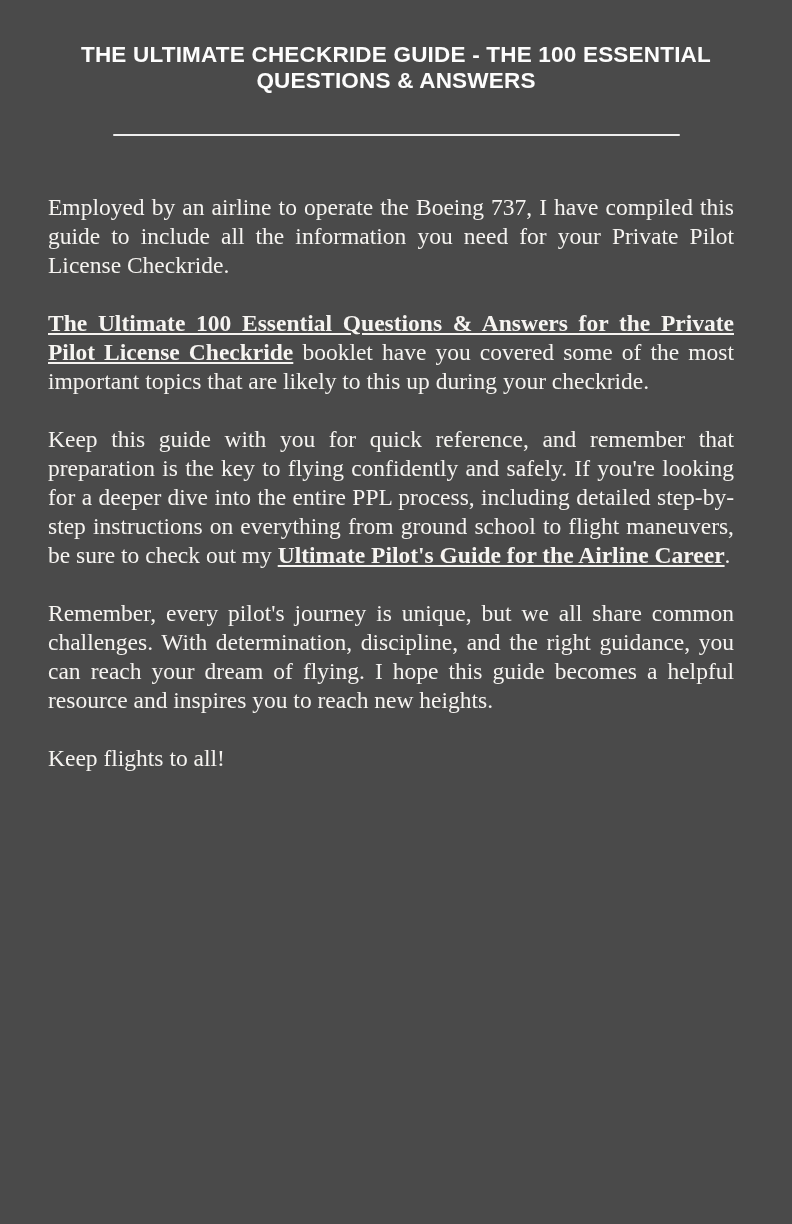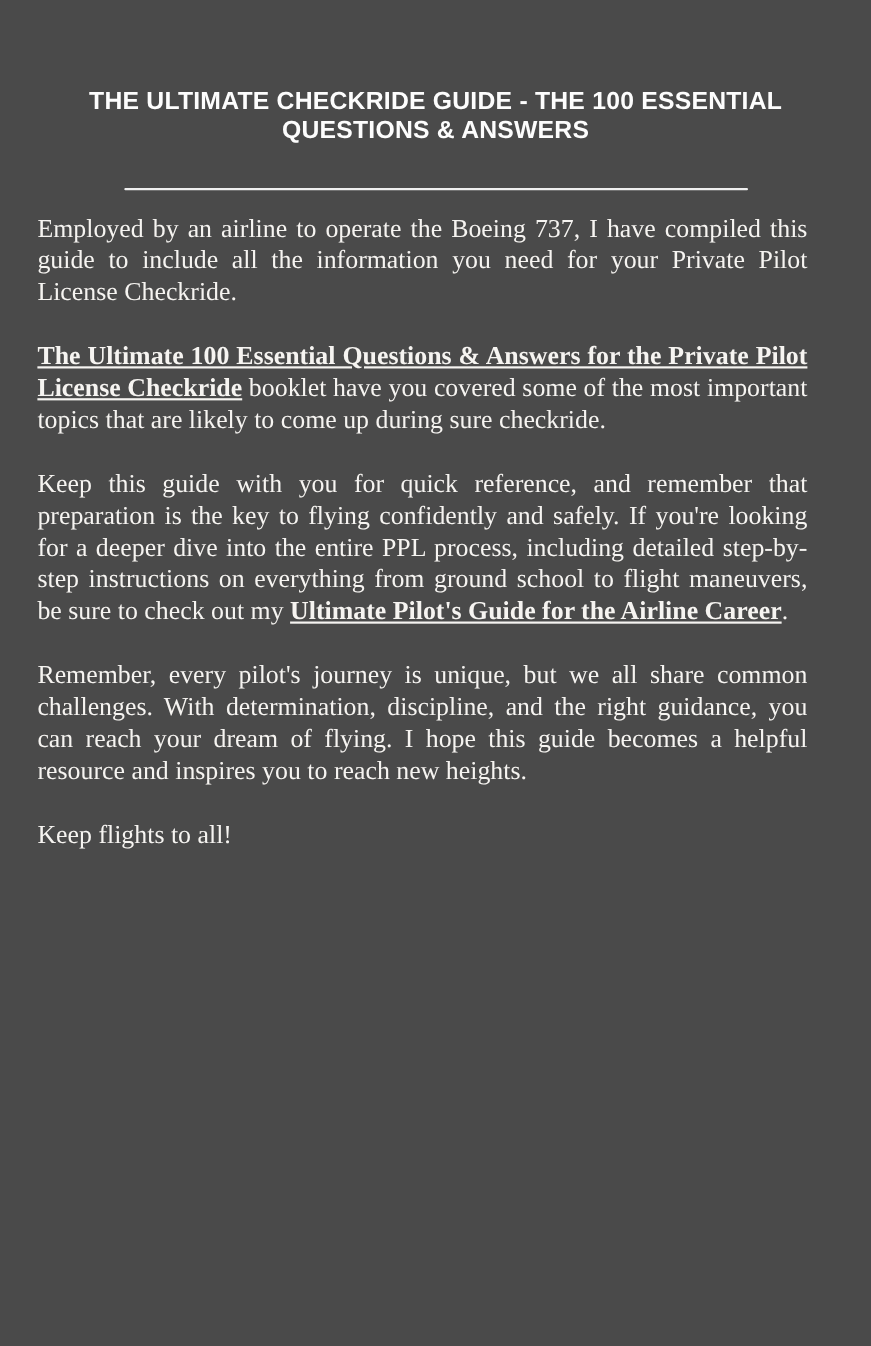--- a/index.html
+++ b/index.html
@@ -14,39 +14,39 @@
   }
   .page {
     position: relative;
     width: 792px;
     height: 1224px;
     box-sizing: border-box;
     font-family: "Liberation Serif", serif;
   }
   .title {
     margin: 0;
-    padding: 79px 58px 0 58px;
+    padding: 42px 58px 0 58px;
     text-align: center;
     font-family: "Liberation Sans", sans-serif;
     font-weight: 700;
     font-size: 22.5px;
     line-height: 26px;
     letter-spacing: 0.2px;
     color: #fdfdfd;
   }
   .rule {
     width: 567px;
     height: 2px;
     margin: 40px auto 0 auto;
     background: #efefef;
     border-radius: 1px;
   }
   .content {
-    margin-top: 21px;
-    padding: 0 58px 0 34px;
+    margin-top: 57px;
+    padding: 0 58px 0 48px;
     font-size: 23.5px;
     line-height: 29px;
     text-align: justify;
     color: #f6f4f1;
     hyphens: none;
   }
   .content p {
     margin: 0 0 29px 0;
   }
   .content p.spaced {
@@ -58,18 +58,18 @@
   }
 </style>
 </head>
 <body style="background: rgb(74, 74, 74);">
 
 <div class="page">
   <h1 class="title" style="color: rgb(253, 253, 253);">THE ULTIMATE CHECKRIDE GUIDE - THE 100 ESSENTIAL QUESTIONS &amp; ANSWERS</h1>
   <div class="rule" style="background: rgb(239, 239, 239);"></div>
   <div class="content" id="paragraphs" style="color: rgb(246, 244, 241);">
       <p class=""><span>Employed by an airline to operate the Boeing 737, I have compiled this guide to include all the information you need for your Private Pilot License Checkride.</span></p>
-      <p class=""><strong>The Ultimate 100 Essential Questions &amp; Answers for the Private Pilot License Checkride</strong><span> booklet have you covered some of the most important topics that are likely to come up during sure checkride.</span></p>
+      <p class=""><strong>The Ultimate 100 Essential Questions &amp; Answers for the Private Pilot License Checkride</strong><span> booklet have you covered some of the most important topics that are likely to this up during your checkride.</span></p>
       <p class=""><span>Keep this guide with you for quick reference, and remember that preparation is the key to flying confidently and safely. If you're looking for a deeper dive into the entire PPL process, including detailed step-by-step instructions on everything from ground school to flight maneuvers, be sure to check out my </span><strong>Ultimate Pilot's Guide for the Airline Career</strong><span>.</span></p>
       <p class=""><span>Remember, every pilot's journey is unique, but we all share common challenges. With determination, discipline, and the right guidance, you can reach your dream of flying. I hope this guide becomes a helpful resource and inspires you to reach new heights.</span></p>
       <p class="spaced"><span>Keep flights to all!</span></p>
     </div>
 </div>
 
 </body></html>

